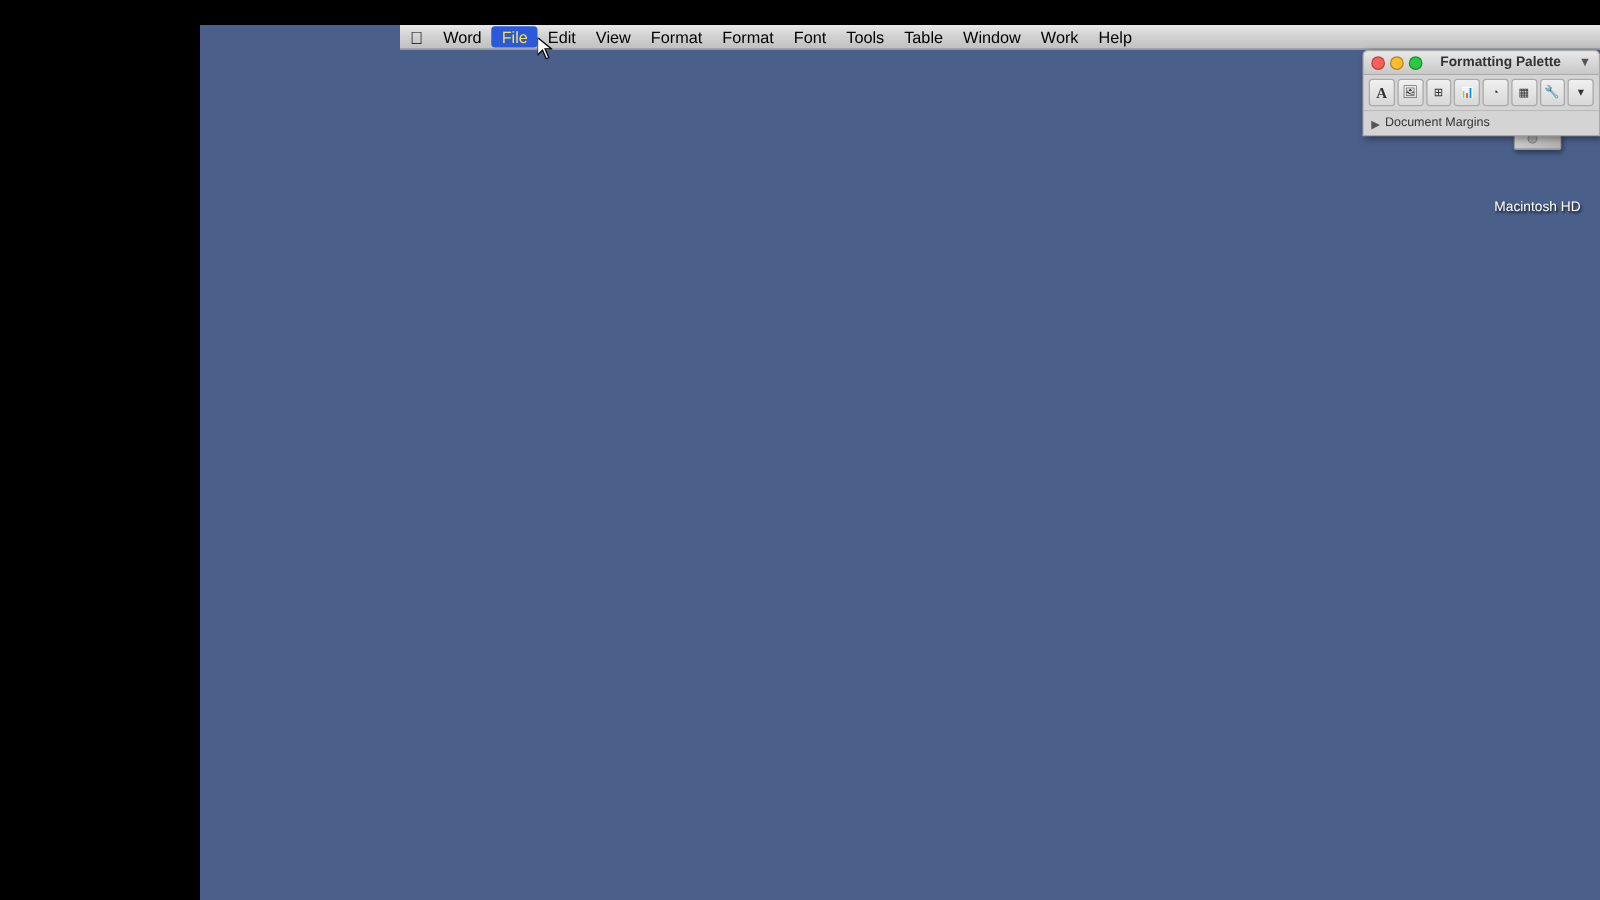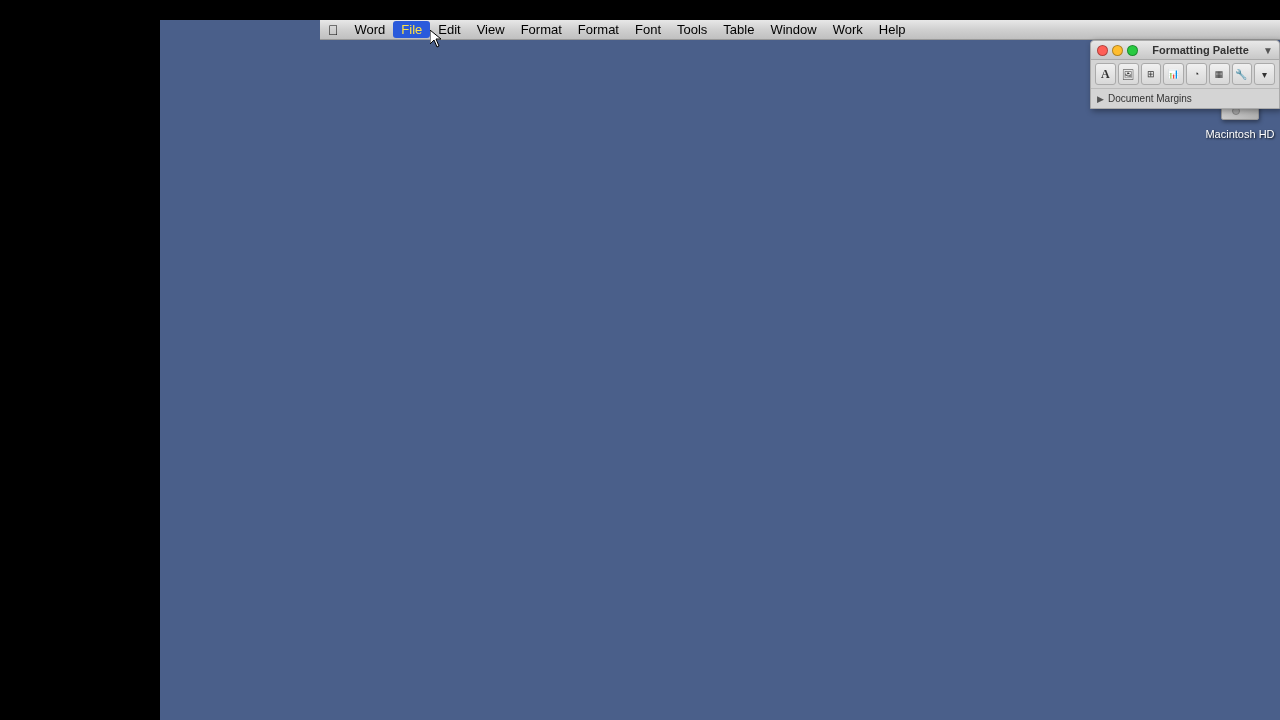--- a/index.html
+++ b/index.html
@@ -383,21 +383,21 @@
       <div class="palette-btn">
         <span class="pi-more">▾</span>
       </div>
     </div>
     <div id="palette-section">
       <span id="palette-section-arrow">▶</span>
       <span id="palette-section-label">Document Margins</span>
     </div>
   </div>
 
-  <div class="desktop-icon" style="top: 60px; right: 0; position: absolute;">
+  <div class="desktop-icon" style="top: 60px; right: 10px; position: absolute; gap: 32px;">
     <div class="icon-img">
       <div class="hd-icon"></div>
     </div>
     <span class="icon-label">Macintosh HD</span>
   </div>
 
 
 
   <svg class="cursor" style="left: 270px; top: 10px;" viewBox="0 0 12 18" xmlns="http://www.w3.org/2000/svg">
     <polygon points="0,0 0,14 4,10 7,17 9,16 6,9 11,9" fill="white" stroke="black" stroke-width="1"></polygon>

